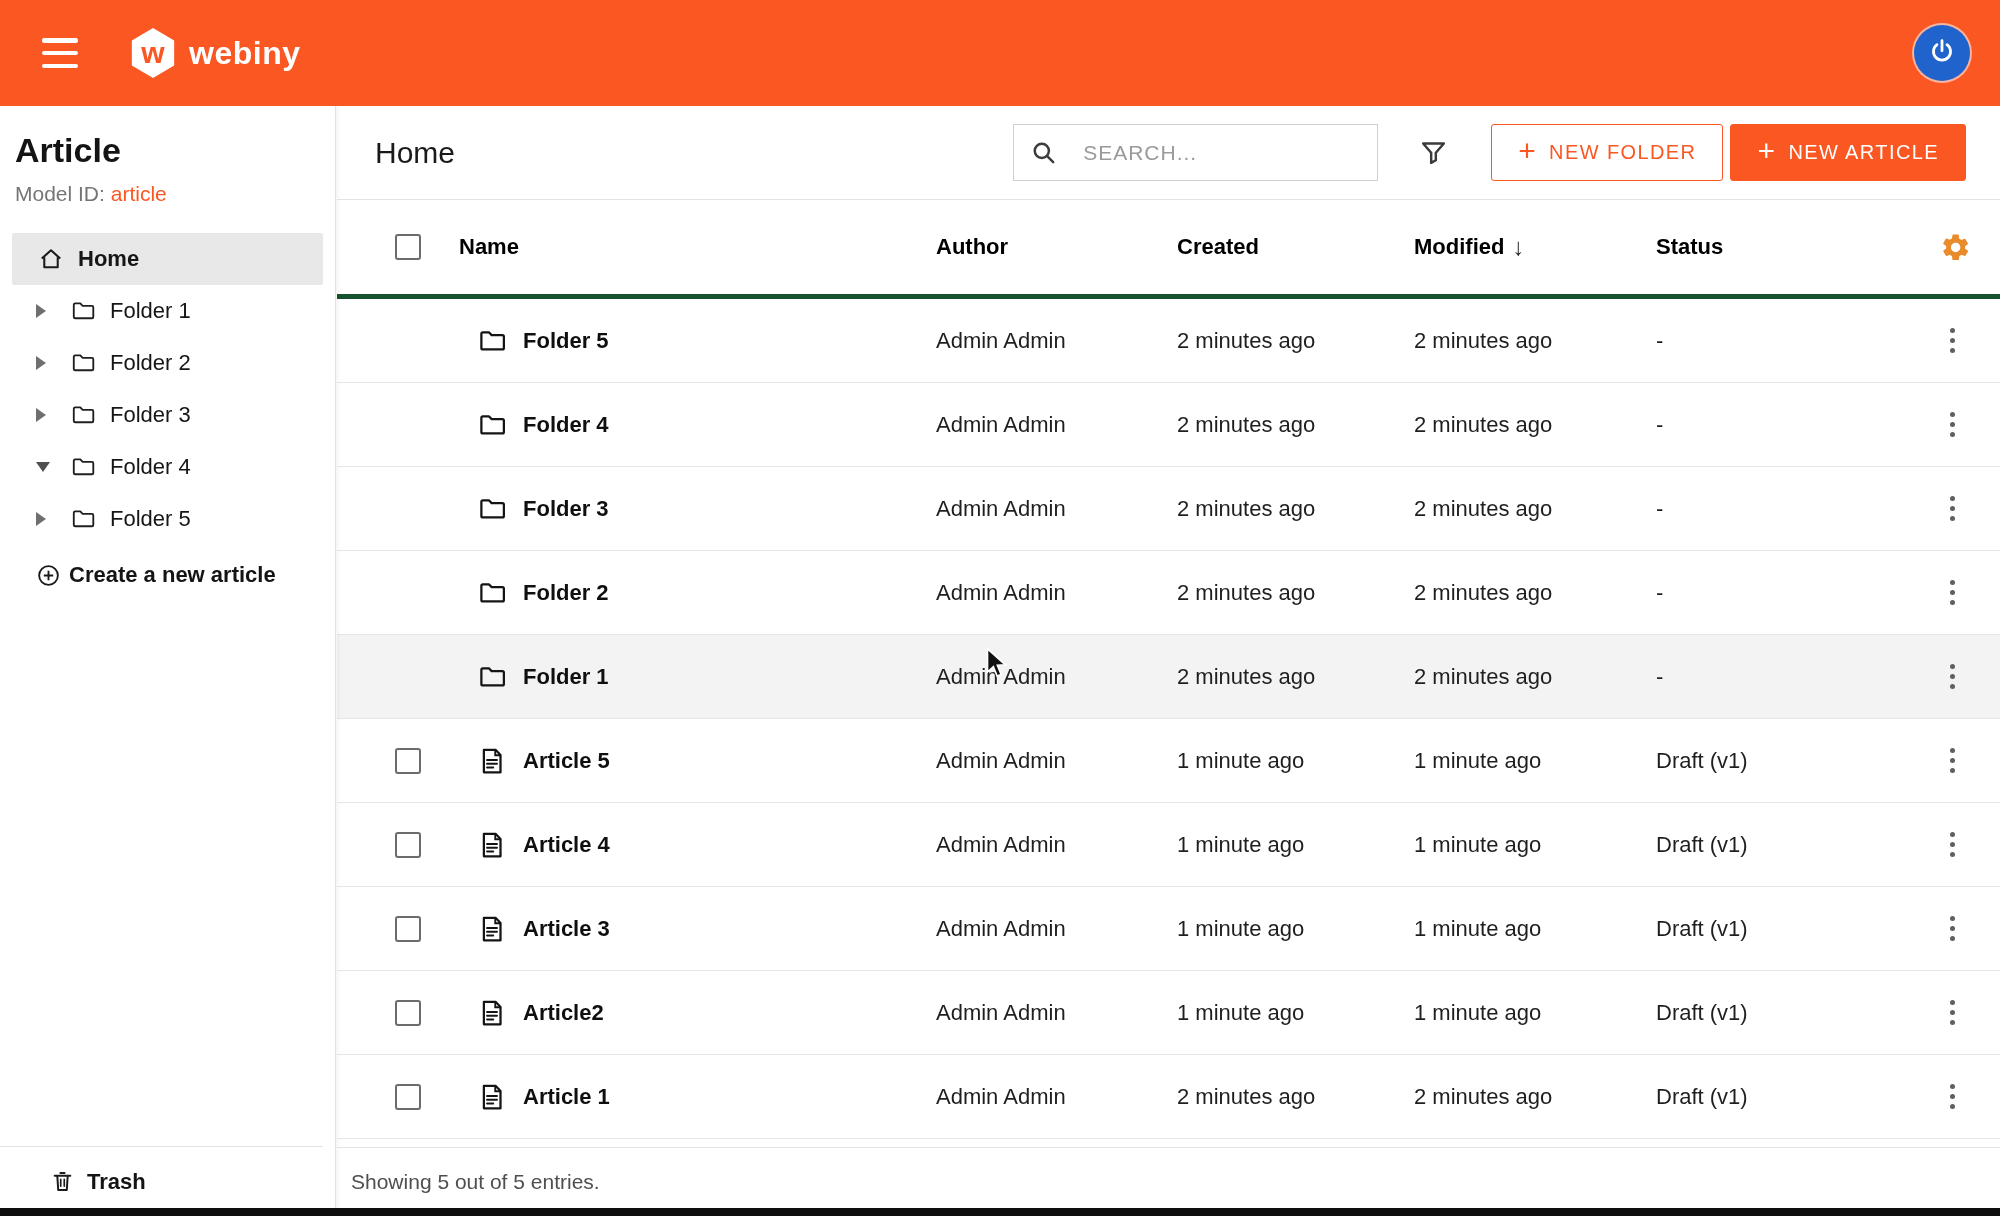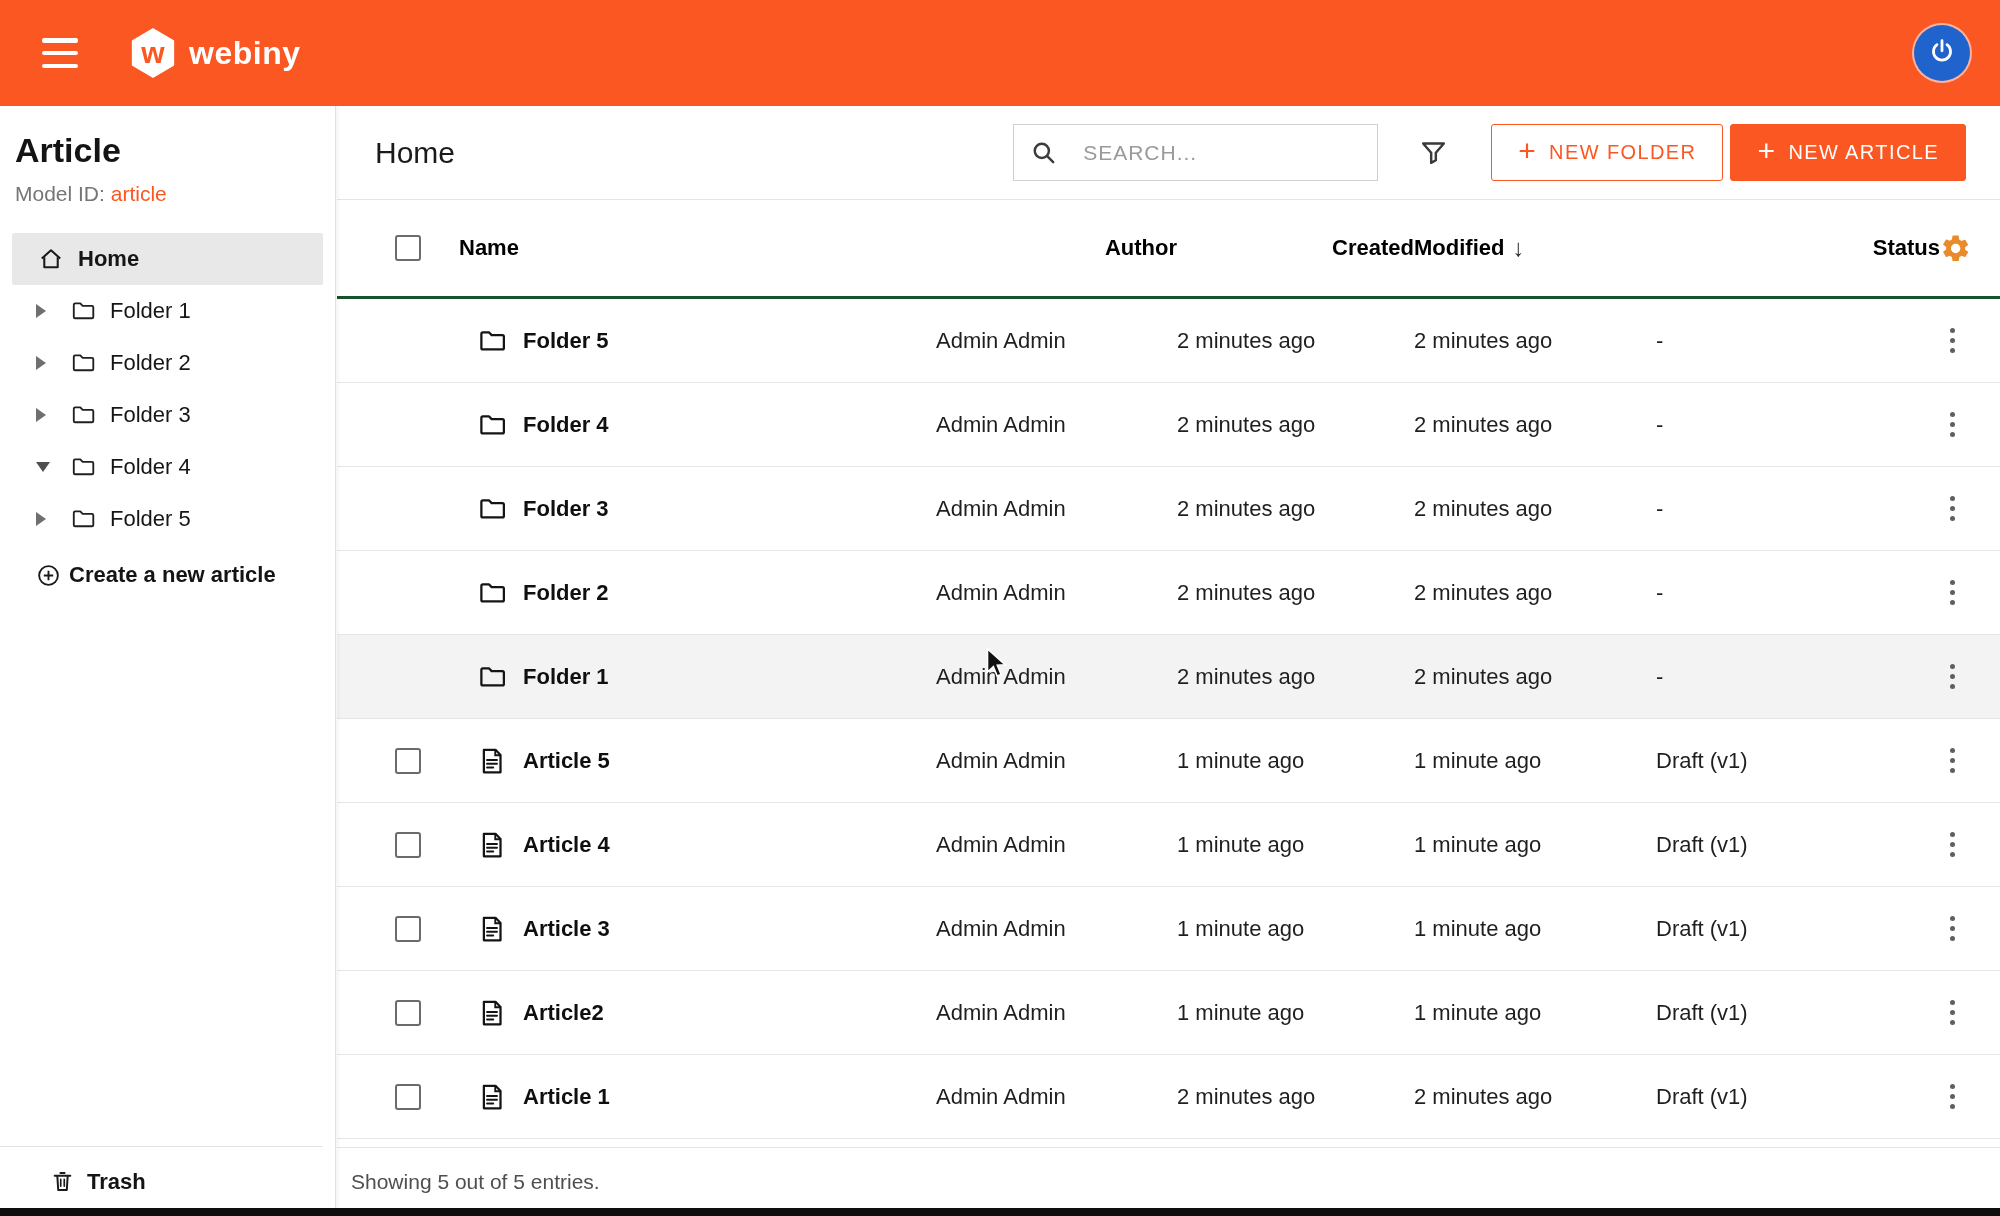--- a/index.html
+++ b/index.html
@@ -83,22 +83,22 @@
   .search-box input::placeholder { color:#9a9a9a; }
   .filter-btn { margin-left:36px; background:none; border:none; padding:4px; cursor:pointer; display:flex; }
   .btn { height:57px; border-radius:3px; font-size:20px; letter-spacing:1.4px; font-weight:500;
     display:flex; align-items:center; gap:12px; padding:0 26px; cursor:pointer;
     font-family:inherit; text-transform:uppercase; }
   .btn .plus { font-size:30px; font-weight:400; line-height:0; margin-top:-3px; }
   .btn-outline { margin-left:38px; background:#fff; color:#fa5723; border:1px solid #fa5723; }
   .btn-solid { margin-left:7px; background:#fa5723; color:#fff; border:1px solid #fa5723; }
 
   
-  .thead { height:99px; display:flex; align-items:center; border-bottom:3px solid #14532d;
-    padding-left:48px; font-size:22px; font-weight:700; color:#000;text-align:right; }
+  .thead { height:99px; display:flex; align-items:center; border-bottom:5px solid #14532d;
+    padding-left:48px; font-size:22px; font-weight:700; color:#000; }
   .cell { flex:0 0 auto; }
   .c-check { width:74px; display:flex; align-items:center; }
   .c-name { width:477px; display:flex; align-items:center; }
   .c-author { width:241px; }
   .c-created { width:237px; }
   .c-modified { width:242px; display:flex; align-items:center; gap:8px; }
   .c-status { width:284px; }
   .c-actions { flex:1 1 auto; display:flex; justify-content:flex-end; padding-right:40px; }
   .checkbox { width:26px; height:26px; border:2px solid #6b6b6b; border-radius:3px;
     background:#fff; margin-left:10px; cursor:pointer; display:inline-block; }

